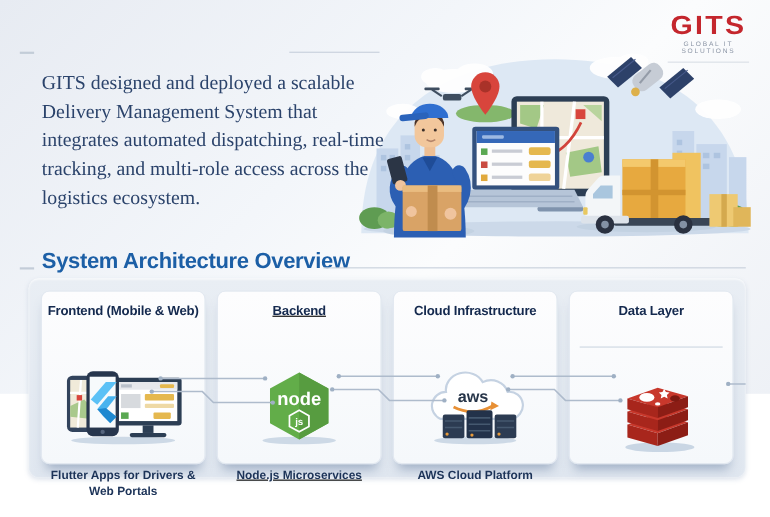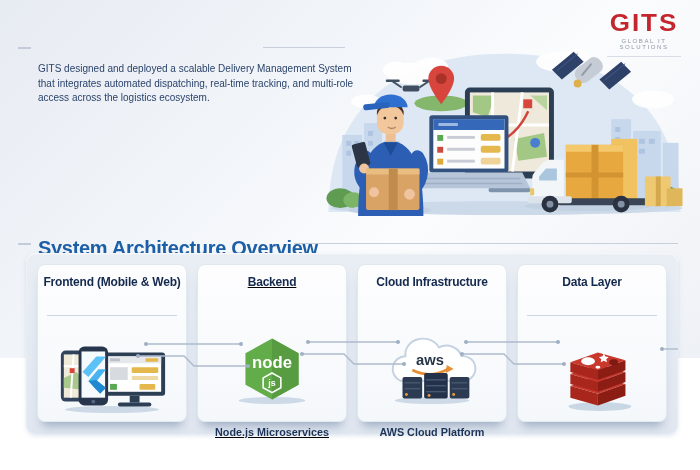--- a/index.html
+++ b/index.html
@@ -11,25 +11,25 @@
   *{box-sizing:border-box; margin:0; padding:0;}
   html,body{width:700px;height:470px;}
   body{font-family:"Liberation Sans",sans-serif; overflow:hidden;}
   .stage{position:relative;width:700px;height:358px;
     background:linear-gradient(135deg,#e7ebf2 0%,#f3f6fa 40%,#fbfcfd 60%,#eef1f6 100%);}
   
   .dash{position:absolute;width:13px;height:2px;background:#c3ccd8;}
   .rule{position:absolute;height:1px;background:#c6cfdb;}
   h1,h2{position:absolute;color:var(--accent-blue);font-weight:bold;letter-spacing:-0.3px;}
   h1{left:38px;top:31px;font-size:20px;}
-  h2{left:38px;top:237px;font-size:20px;}
+  h2{left:38px;top:227px;font-size:20px;}
   .d1{left:18px;top:47px;} .d2{left:18px;top:243px;}
   .r1{left:263px;top:47px;width:82px;} .r2{left:294px;top:243px;width:384px;}
-  .intro{position:absolute;left:38px;top:62px;width:324px;font-size:10px;
-    line-height:1.45;color:var(--body-navy);z-index:3;}
+  .intro{position:absolute;left:38px;top:62px;width:324px;font-size:18px;
+    line-height:1.45;color:var(--body-navy);z-index:3;font-family:Liberation Serif, serif;}
   
   .logo{position:absolute;right:11px;top:10px;width:90px;text-align:center;z-index:3;}
   .logo-text{font-size:26px;font-weight:bold;color:var(--logo-red);letter-spacing:2px;
     transform:scaleY(.92);line-height:1;}
   .logo-tagline{font-size:6px;letter-spacing:1.6px;color:#8b95a5;margin-top:2px;}
   .logo-rule{width:74px;height:1px;background:#d9dee6;margin:6px auto 0;}
   
   .hero{position:absolute;left:316px;top:40px;width:376px;height:178px;z-index:1;pointer-events:none;}
   
   .panel{position:absolute;left:26px;top:253px;width:652px;height:181px;border-radius:9px;
@@ -253,20 +253,21 @@
           <line x1="21" y1="10" x2="18" y2="54" stroke="#ffffff" stroke-width="2"></line>
           <rect x="17" y="24" width="5" height="5" fill="#d8453c"></rect>
           <rect x="26" y="2" width="30" height="60" rx="6" fill="#27364d"></rect>
           <rect x="29" y="7" width="24" height="47" fill="#f7fafc"></rect>
           <polygon points="30,28 44,12 54,12 36,33" fill="#5cc1f6"></polygon>
           <polygon points="36,37 46,25 54,25 42,40" fill="#49b3ef"></polygon>
           <polygon points="36,37 42,44 48,50 54,44 44,36" fill="#1e88d0"></polygon>
           <circle cx="41" cy="58" r="2" fill="#56657e"></circle>
         </svg>
       </div>
+      <div class="card-caption">Flutter Apps for Drivers &amp; Web Portals</div>
     </div>
 
     <div class="card c2">
       <div class="card-title">Backend</div>
       <div class="card-rule"></div>
       <div class="icon-box">
         <svg viewBox="0 0 120 70" width="118" height="70">
           <ellipse cx="60" cy="66" rx="34" ry="3.5" fill="#cdd9e6"></ellipse>
           <polygon points="60,3 87,18 87,50 60,65 33,50 33,18" fill="#62ad49"></polygon>
           <polygon points="60,3 87,18 87,50 60,65" fill="#579c40"></polygon>

